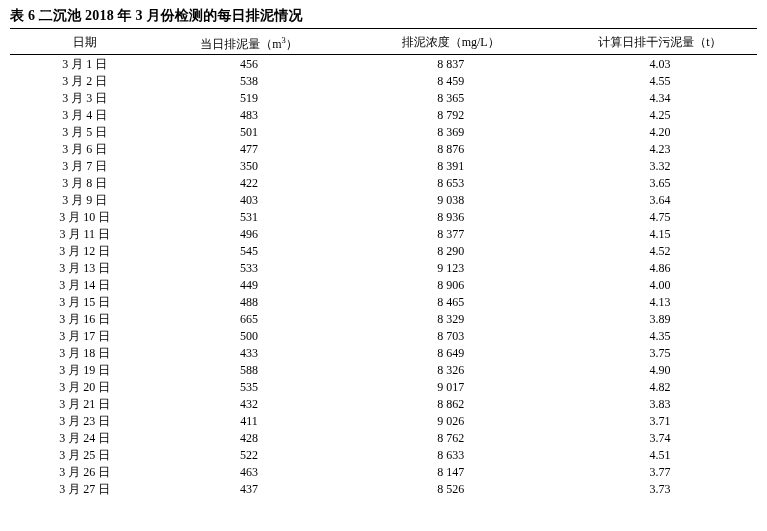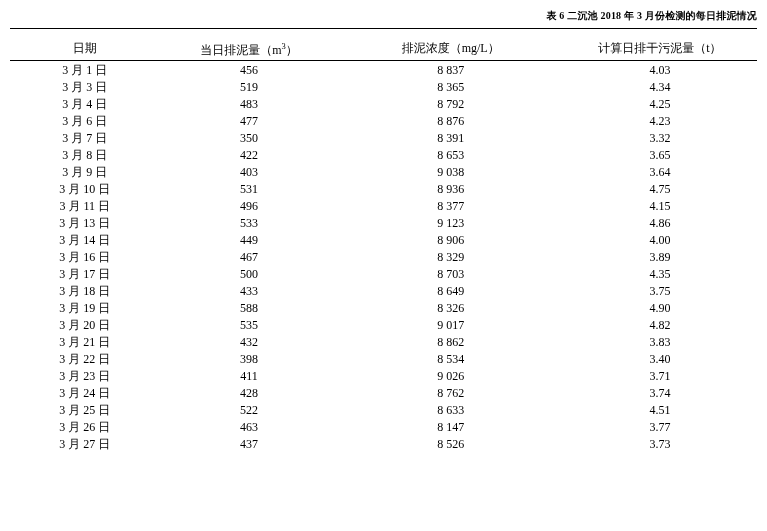--- a/index.html
+++ b/index.html
@@ -14,37 +14,37 @@
     color: #000000;
     overflow: hidden;
   }
   .page {
     width: 767px;
     height: 531px;
     box-sizing: border-box;
     padding: 8px 10px 0 10px;
   }
   .table-caption {
-    text-align: right;
-    font-size: 10px;
+    text-align: left;
+    font-size: 14px;
     font-weight: bold;
     letter-spacing: 0.2px;
     margin: 0 0 4px 0;
     line-height: 16px;
   }
   table.data {
     width: 100%;
     border-collapse: collapse;
     font-size: 12px;
     line-height: 16px;
   }
   table.data thead th {
     font-weight: normal;
     text-align: center;
-    padding: 9px 0 2px 0;
+    padding: 3px 0 2px 0;
     border-top: 1.4px solid #000;
     border-bottom: 0.9px solid #000;
     white-space: nowrap;
   }
   table.data tbody td {
     text-align: center;
     padding: 0.5px 0;
     white-space: nowrap;
   }
   table.data tbody tr:last-child td {
@@ -79,32 +79,44 @@
       </tr>
     </thead>
     <tbody id="table-body">
         <tr>
           <td>3 月 1 日</td>
           <td>456</td>
           <td>8 837</td>
           <td>4.03</td>
         </tr>
         <tr>
+          <td>3 月 2 日</td>
+          <td>538</td>
+          <td>8 459</td>
+          <td>4.55</td>
+        </tr>
+        <tr>
           <td>3 月 3 日</td>
           <td>519</td>
           <td>8 365</td>
           <td>4.34</td>
         </tr>
         <tr>
           <td>3 月 4 日</td>
           <td>483</td>
           <td>8 792</td>
           <td>4.25</td>
         </tr>
         <tr>
+          <td>3 月 5 日</td>
+          <td>501</td>
+          <td>8 369</td>
+          <td>4.20</td>
+        </tr>
+        <tr>
           <td>3 月 6 日</td>
           <td>477</td>
           <td>8 876</td>
           <td>4.23</td>
         </tr>
         <tr>
           <td>3 月 7 日</td>
           <td>350</td>
           <td>8 391</td>
           <td>3.32</td>
@@ -127,34 +139,46 @@
           <td>8 936</td>
           <td>4.75</td>
         </tr>
         <tr>
           <td>3 月 11 日</td>
           <td>496</td>
           <td>8 377</td>
           <td>4.15</td>
         </tr>
         <tr>
+          <td>3 月 12 日</td>
+          <td>545</td>
+          <td>8 290</td>
+          <td>4.52</td>
+        </tr>
+        <tr>
           <td>3 月 13 日</td>
           <td>533</td>
           <td>9 123</td>
           <td>4.86</td>
         </tr>
         <tr>
           <td>3 月 14 日</td>
           <td>449</td>
           <td>8 906</td>
           <td>4.00</td>
         </tr>
         <tr>
+          <td>3 月 15 日</td>
+          <td>488</td>
+          <td>8 465</td>
+          <td>4.13</td>
+        </tr>
+        <tr>
           <td>3 月 16 日</td>
-          <td>467</td>
+          <td>665</td>
           <td>8 329</td>
           <td>3.89</td>
         </tr>
         <tr>
           <td>3 月 17 日</td>
           <td>500</td>
           <td>8 703</td>
           <td>4.35</td>
         </tr>
         <tr>
@@ -175,26 +199,20 @@
           <td>9 017</td>
           <td>4.82</td>
         </tr>
         <tr>
           <td>3 月 21 日</td>
           <td>432</td>
           <td>8 862</td>
           <td>3.83</td>
         </tr>
         <tr>
-          <td>3 月 22 日</td>
-          <td>398</td>
-          <td>8 534</td>
-          <td>3.40</td>
-        </tr>
-        <tr>
           <td>3 月 23 日</td>
           <td>411</td>
           <td>9 026</td>
           <td>3.71</td>
         </tr>
         <tr>
           <td>3 月 24 日</td>
           <td>428</td>
           <td>8 762</td>
           <td>3.74</td>

